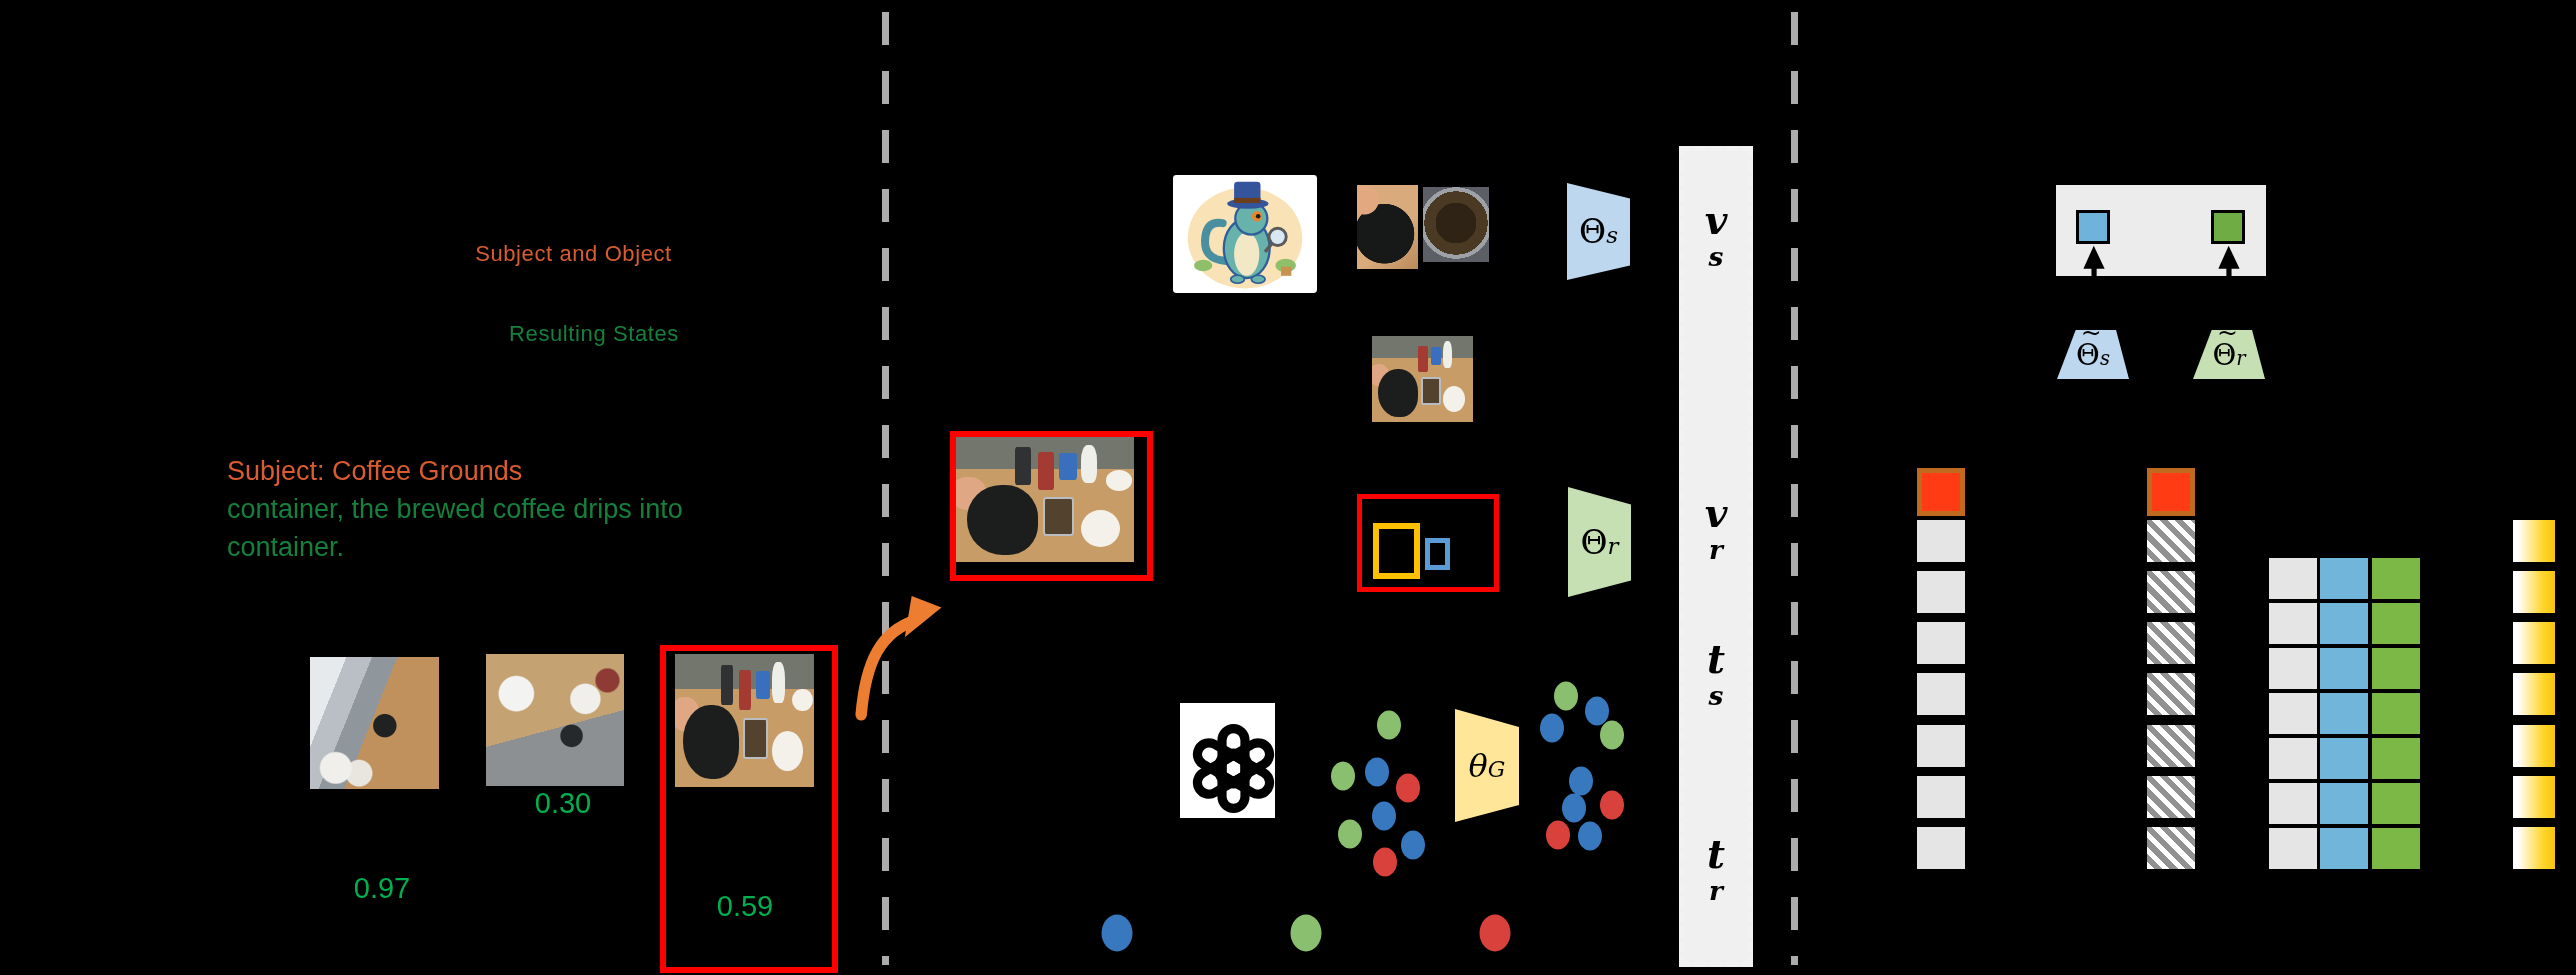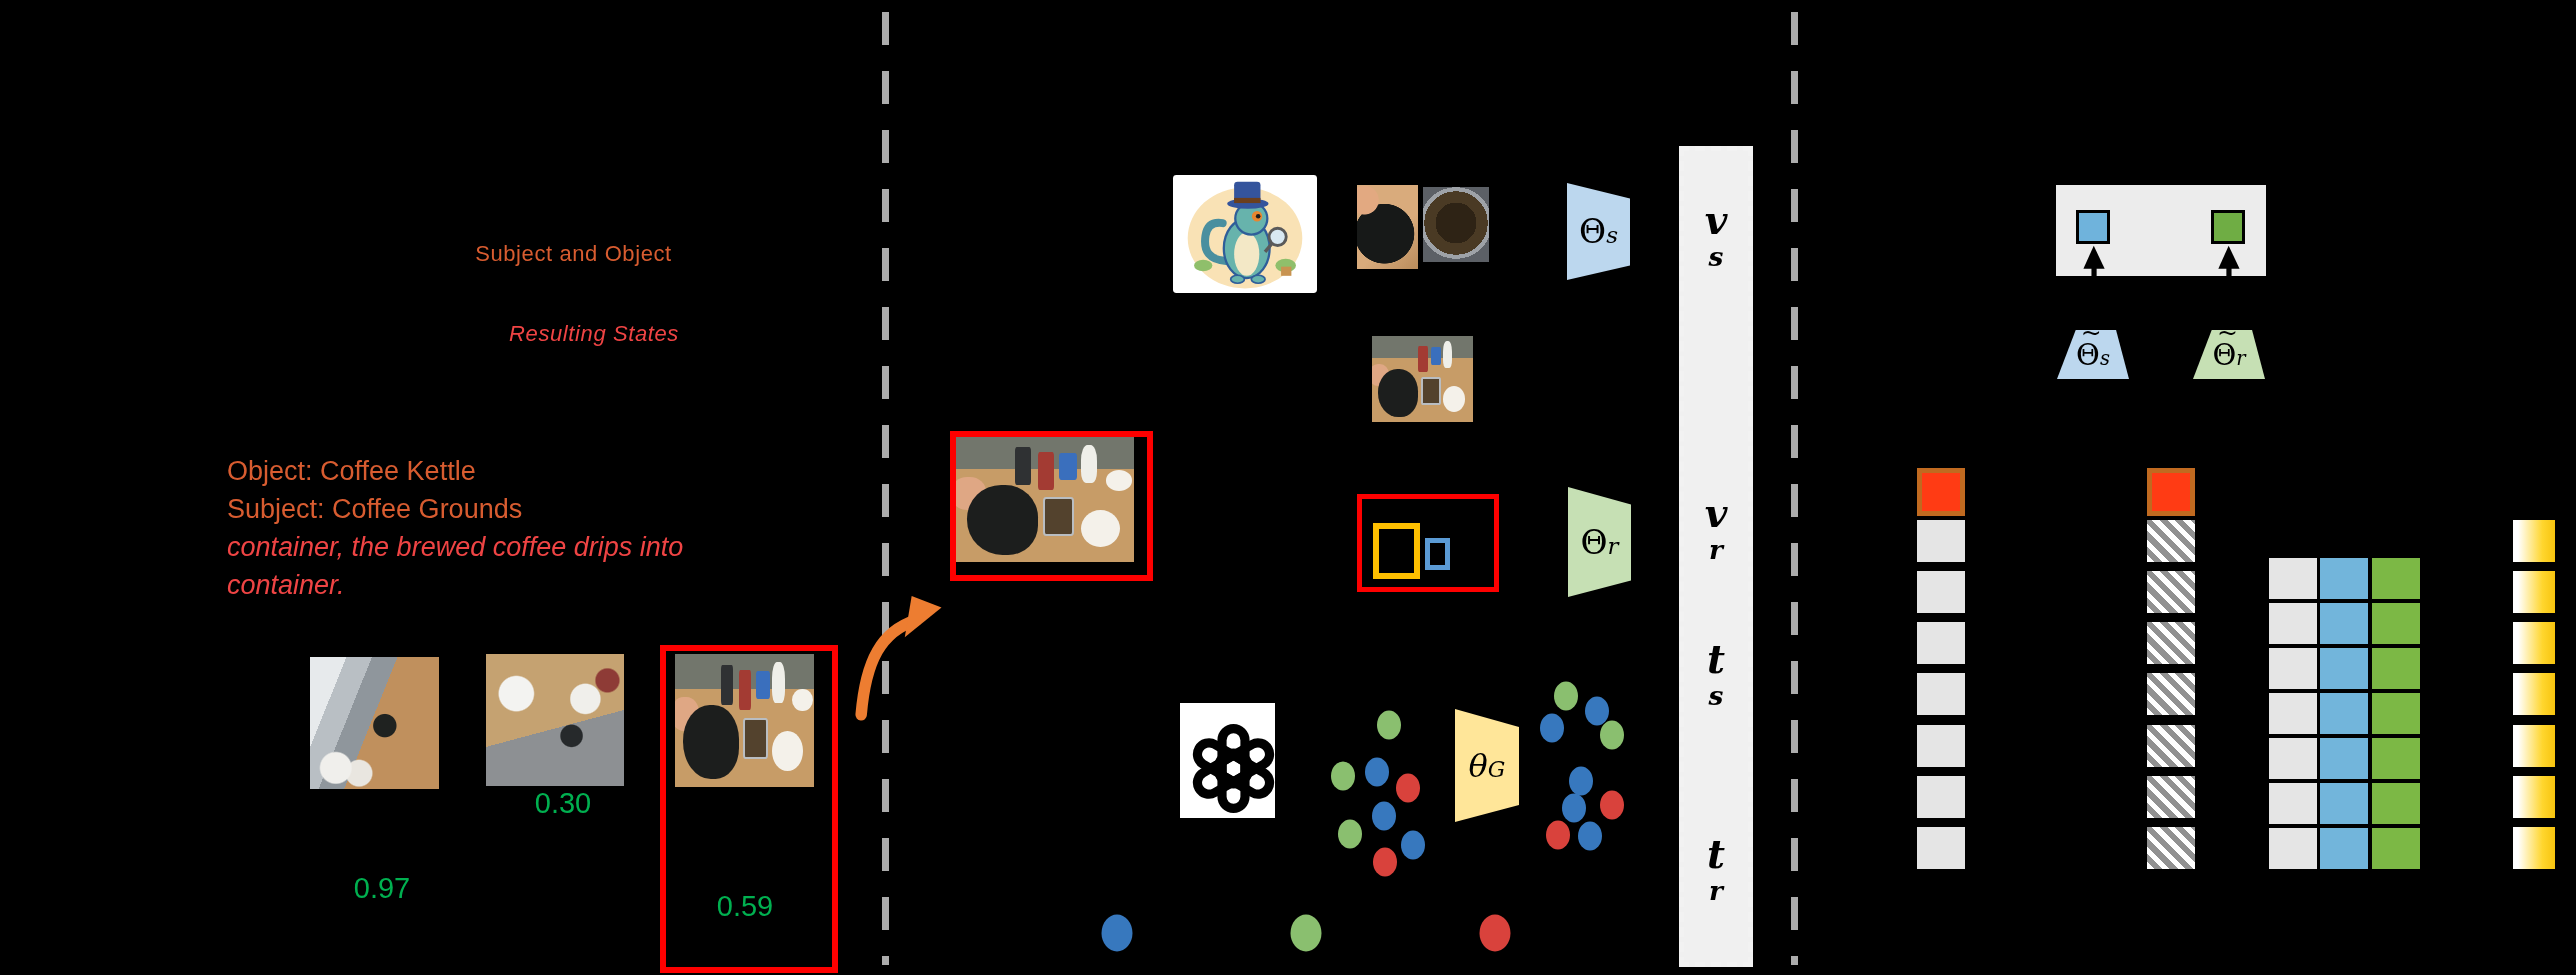--- a/index.html
+++ b/index.html
@@ -2,21 +2,21 @@
 <html style="font-size:9.2px"><head>
 <meta charset="utf-8">
 <style>
   html,body{margin:0;padding:0;background:#000;}
   .canvas{position:relative;width:2576px;height:976px;background:#000;overflow:hidden;
           font-family:"Liberation Sans",sans-serif;}
   .abs{position:absolute;}
   
   .heading{font-size:22px;font-weight:400;text-align:center;letter-spacing:0.6px;}
   .h-orange{color:#D85C30;}
-  .h-blue{color:#ef4444;font-style:italic;}
+  .h-blue{color:#15803d;}
   .cap-line{font-size:27px;line-height:38px;white-space:nowrap;}
   .score{font-size:29px;color:#00B050;transform:translateX(-50%);}
   
   .vsep{width:6.9px;top:11.5px;height:953px;
         background:repeating-linear-gradient(180deg,#ACACAC 0 33px,transparent 33px 59px);}
   
   .photo{overflow:hidden;}
   .ph-desk1{background:
       radial-gradient(circle at 58% 52%,#1f2220 0 11%,transparent 12%),
       radial-gradient(circle at 20% 84%,#f0efec 0 10%,transparent 11%),
@@ -77,21 +77,20 @@
 </style>
 </head>
 <body>
 
 <div class="canvas">
 
   <div class="abs heading h-orange" style="left:321px;top:241px;width:505px;">Subject and Object</div>
   <div class="abs heading h-blue" style="left:333px;top:321px;width:522px;">Resulting States</div>
 
   <div class="abs" style="left:227px;top:452px;width:718px;">
-    <div class="cap-line h-orange">Object: Coffee Kettle</div>
     <div class="cap-line h-orange">Subject: Coffee Grounds</div>
     <div class="cap-line h-blue">container, the brewed coffee drips into</div>
     <div class="cap-line h-blue">container.</div>
   </div>
 
   <div class="abs photo ph-desk1" style="left:310px;top:657px;width:129px;height:132px;"></div>
   <div class="abs photo ph-desk2" style="left:486px;top:654px;width:138px;height:132px;"></div>
   <div class="abs redframe" style="left:660px;top:645px;width:166px;height:316px;"></div>
   <div class="abs photo scene" style="left:675px;top:654px;width:139px;height:133px;">
     <div class="sc-hand"></div>

